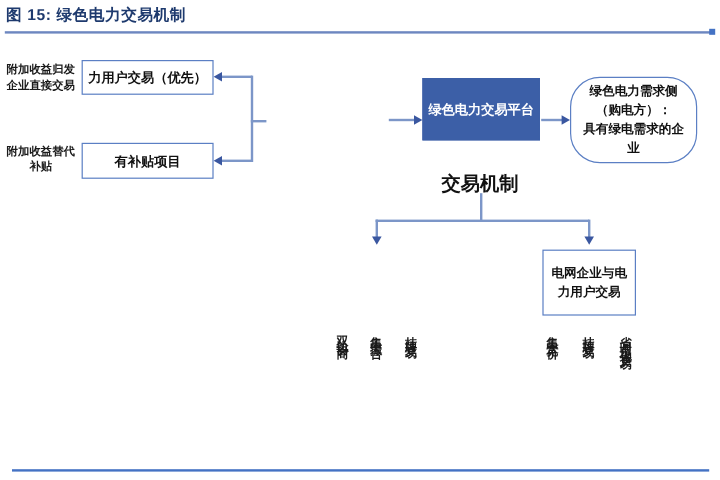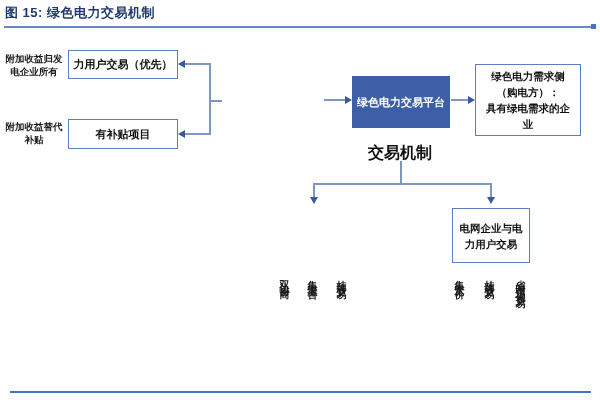--- a/index.html
+++ b/index.html
@@ -18,24 +18,24 @@
     white-space:pre-line;font-weight:bold;
   }
   .box{
     background:#fff;border:1.5px solid #5b7fc4;display:flex;align-items:center;justify-content:center;
     text-align:center;font-weight:bold;white-space:pre-line;box-sizing:border-box;color:#111;
   }
   #box-parity{left:68px;top:50px;width:110px;height:29px;font-size:11px;}
   #box-subsidized{left:68px;top:119px;width:110px;height:30px;font-size:11px;}
   #box-supply{left:221px;top:65px;width:102px;height:71px;font-size:11px;line-height:21px;}
   #box-platform{
-    left:352px;top:76px;width:98px;height:52px;background:#3c5fa7;border:1px solid #3c5fa7;
+    left:352px;top:65px;width:98px;height:52px;background:#3c5fa7;border:1px solid #3c5fa7;
     color:#ffffff;font-size:11px;
   }
-  #box-demand{left:475px;top:64px;width:106px;height:72px;font-size:10.5px;line-height:16px;}
+  #box-demand{left:475px;top:64px;width:106px;height:72px;font-size:10.5px;line-height:16px;border-radius:25px;}
   #box-direct{left:276px;top:204px;width:75px;height:56px;font-size:10.5px;line-height:16px;}
   #box-grid{left:452px;top:208px;width:78px;height:55px;font-size:10.5px;line-height:16px;}
   #mechanism-label{left:355px;top:143px;width:90px;text-align:center;font-size:16px;font-weight:bold;}
   .hline{height:1.5px;background:#7c96c8;}
   .vline{width:1.5px;background:#7c96c8;}
   .arr{width:0;height:0;}
   .arr-left{border-top:4px solid transparent;border-bottom:4px solid transparent;border-right:7px solid #3a57a0;}
   .arr-right{border-top:4px solid transparent;border-bottom:4px solid transparent;border-left:7px solid #3a57a0;}
   .arr-down{border-left:4px solid transparent;border-right:4px solid transparent;border-top:7px solid #3a57a0;}
   .vtext{
@@ -47,21 +47,21 @@
 </head>
 <body>
 
 <div id="stage">
 
   <div id="fig-title" class="abs">图 15: 绿色电力交易机制</div>
   <div id="title-rule" class="abs"></div>
   <div id="title-rule-cap" class="abs"></div>
 
   <div class="abs side-label" style="left:3px;top:52px;">附加收益归发
-电企业所有</div>
+企业直接交易</div>
   <div class="abs side-label" style="left:3px;top:120px;">附加收益替代
 补贴</div>
 
   <div id="box-parity" class="abs box">力用户交易（优先）</div>
   <div id="box-subsidized" class="abs box">有补贴项目</div>
   <div id="box-platform" class="abs box">绿色电力交易平台</div>
   <div id="box-demand" class="abs box">绿色电力需求侧
 （购电方）：
 具有绿电需求的企
 业</div>

